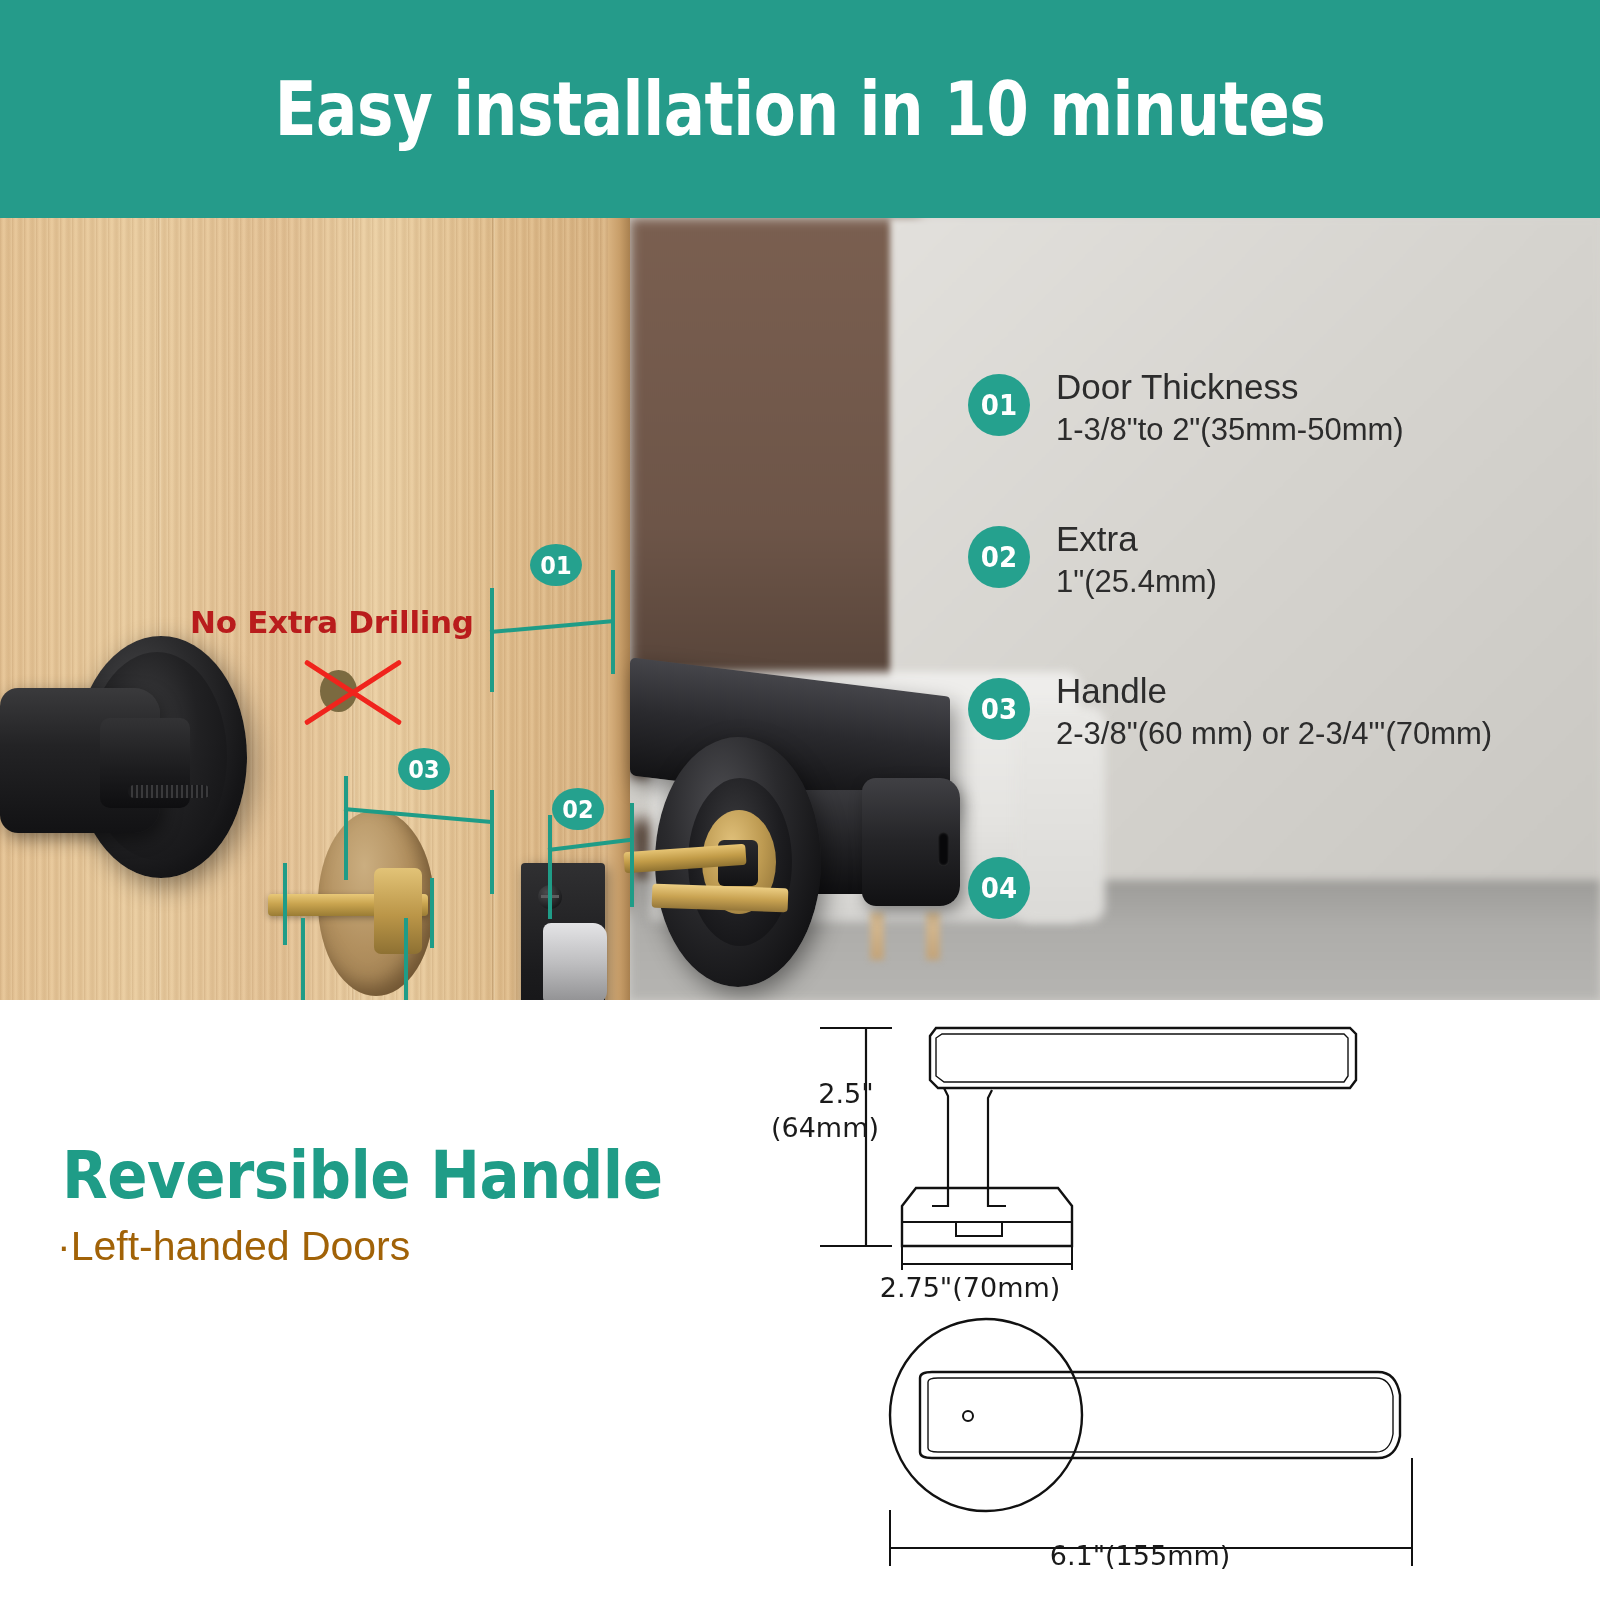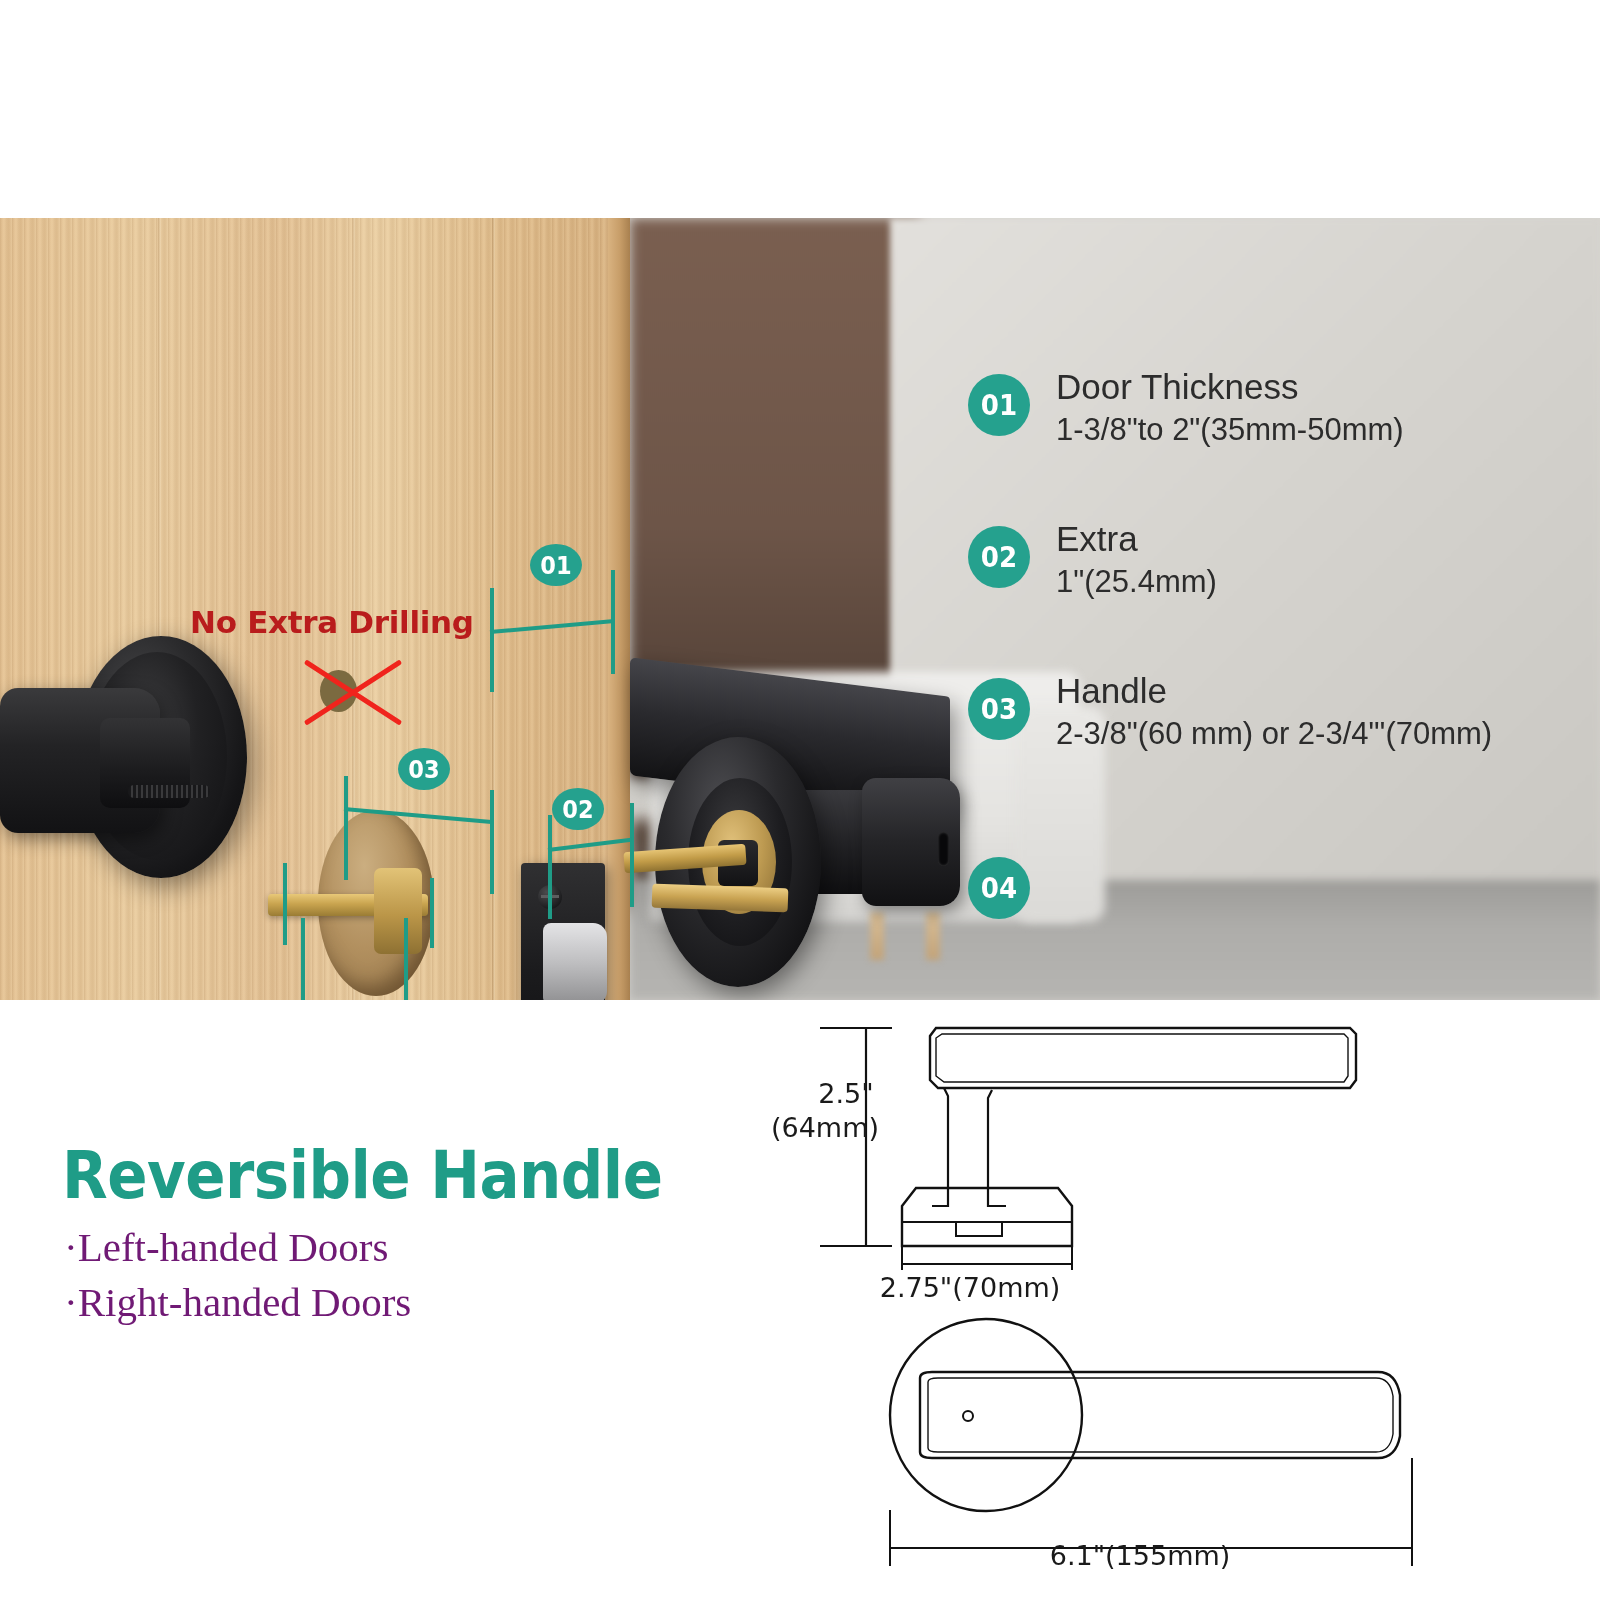--- a/index.html
+++ b/index.html
@@ -421,24 +421,24 @@
     font-size: 66px;
     font-weight: bold;
     color: #1F9C87;
     font-family: "DejaVu Sans Condensed", "Liberation Sans Narrow", "Liberation Sans", sans-serif;
     letter-spacing: -0.5px;
     white-space: nowrap;
     margin-top: 25px;
   }
   .bullet-line {
     position: absolute;
-    left: 64px;
+    left: 57px;
     font-size: 41px;
-    color: #701a75;
-    font-family: Liberation Serif, serif;
+    color: #a16207;
+    font-family: Liberation Sans, sans-serif;
     white-space: nowrap;
   }
   .bullet-line.b0 { top: 1223px; }
   .bullet-line.b1 { top: 1278px; }
 
   
   .draw {
     position: absolute;
     stroke: #111111;
     fill: none;
@@ -450,20 +450,23 @@
     font-family: "DejaVu Sans", sans-serif;
     white-space: nowrap;
     text-align: center;
   }
 </style>
 </head>
 <body>
 
 <div class="page">
 
+  <div class="banner">
+    <div class="banner-title">Easy installation in 10 minutes</div>
+  </div>
 
   <div class="photo">
 
     <div class="wood-panel">
       <div class="wood-seam s1"></div>
       <div class="wood-seam s2"></div>
       <div class="wood-seam s3"></div>
       <div class="wood-edge"></div>
     </div>
 
@@ -572,21 +575,20 @@
       <div class="badge badge-spec">
         <span>04</span>
       </div>
     </div>
   </div>
 
   <div class="lower"></div>
 
   <div class="reversible-title">Reversible Handle</div>
   <div class="bullet-line b0">·Left-handed Doors</div>
-  <div class="bullet-line b1">·Right-handed Doors</div>
 
   <svg class="draw" style="left:820px; top:1010px;" width="600" height="260" viewBox="0 0 600 260">
 
     <path d="M116 18 L530 18 L536 24 L536 70 L530 78 L118 78 L110 70 L110 26 Z" stroke="#111" stroke-width="2.4" fill="none"></path>
     <path d="M122 24 L524 24 L528 28 L528 66 L524 72 L124 72 L116 66 L116 28 Z" stroke="#111" stroke-width="1.4" fill="none"></path>
 
     <path d="M124 78 L128 86 L128 196 L112 196" stroke="#111" stroke-width="2.2" fill="none"></path>
     <path d="M172 80 L168 88 L168 196 L186 196" stroke="#111" stroke-width="2.2" fill="none"></path>
 
     <path d="M82 196 L96 178 L238 178 L252 196 L252 236 L82 236 Z" stroke="#111" stroke-width="2.4" fill="none"></path>

